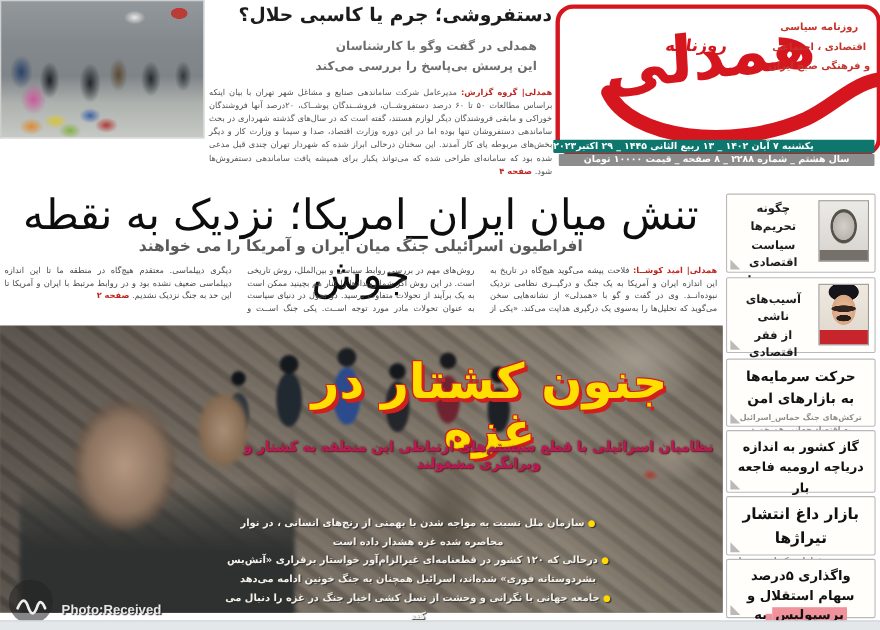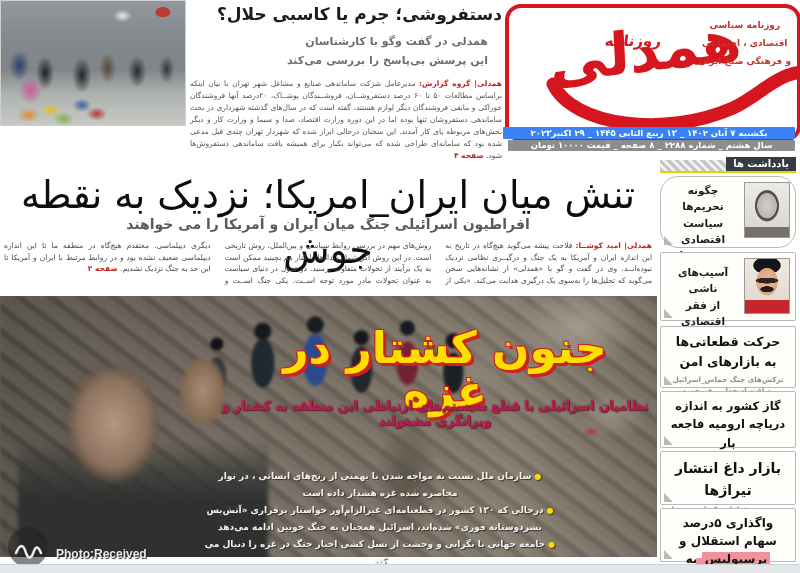--- a/index.html
+++ b/index.html
@@ -41,22 +41,22 @@
   .logo-box{left:505px;top:4px;width:288px;height:130px;border:4px solid #d6161e;
             border-radius:16px;background:#fff;overflow:visible;}
   .logo-word{position:absolute;left:40px;top:14px;font-size:58px;font-weight:bold;color:#d6161e;
              transform:rotate(-7deg) skewX(-4deg);line-height:1;}
   .logo-kicker{position:absolute;left:96px;top:24px;font-size:15px;font-weight:bold;color:#d6161e;
                transform:skewX(-8deg);}
   .logo-swoosh{position:absolute;left:6px;top:2px;pointer-events:none;}
   .tagline{position:absolute;right:6px;top:8px;font-size:9px;font-weight:bold;color:#c4342c;
            text-align:center;line-height:2.0;}
 
-  .date-bar{left:503px;top:127px;width:292px;height:12px;background:#3b82f6;color:#fff;
-            font-size:8.5px;font-weight:bold;text-align:center;line-height:12px;border-radius:1px;}
+  .date-bar{left:503px;top:127px;width:292px;height:12px;background:#0f766e;color:#fff;
+            font-size:8.5px;font-weight:bold;text-align:left;line-height:12px;border-radius:1px;}
   .issue-bar{left:508px;top:140px;width:287px;height:11px;background:#8d8d8d;color:#fff;
              font-size:8.5px;font-weight:bold;text-align:center;line-height:11px;border-radius:1px;}
 
   
   .ms-h{left:0;top:152px;width:656px;text-align:center;font-size:38px;font-weight:normal;
         color:#0d0d0d;line-height:1.45;margin-top:16px;}
   .ms-sub{left:0;top:216px;width:656px;text-align:center;font-size:14px;font-weight:bold;color:#5a5a5a;}
   .ms-body{left:4px;top:240px;width:648px;height:54px;column-count:3;column-gap:14px;
            font-size:7.5px;line-height:1.55;color:#4a4a4a;text-align:justify;overflow:hidden;}
 
@@ -205,26 +205,22 @@
       <svg width="30" height="28" viewBox="0 0 30 28">
           <path d="M3 20 q6 -14 10 0 q4 10 8 -2 q3 -8 7 2" stroke="#eeeeee" fill="none" stroke-width="2.5" stroke-linecap="round"></path>
         </svg>
     </div>
     <div class="credit-text">
       <span>Photo:Received</span><br>
       <span>JAMARAN.IR</span>
     </div>
   </div>
 
-  <div class="abs sb-header rtl">
-    <div class="sb-label">یادداشت ها</div>
-    <div class="sb-hatch"></div>
-  </div>
-
-  <div class="card rtl" style="top:176px;height:72px;border-radius:18px;">
+
+  <div class="card rtl" style="top:176px;height:72px;">
     <div class="note">
       <div class="note-main">
         <div class="note-title">
           <span>چگونه تحریم‌ها</span><br>
           <span>سیاست اقتصادی</span><br>
           <span>روسیه را دگرگون کرد</span>
         </div>
       </div>
       <div class="portrait portrait-woman"></div>
     </div>
@@ -252,21 +248,21 @@
       <div class="note-author">شهراد شاهرخی طهرانی</div>
       <div class="note-affil">
         <span>تحلیلگر مسائل اجتماعی</span>
       </div>
     </div>
     <div class="corner"></div>
   </div>
 
   <div class="card rtl teaser" style="top:326px;height:62px;">
     <div class="teaser-title">
-      <span>حرکت قطعاتی‌ها</span><br>
+      <span>حرکت سرمایه‌ها</span><br>
       <span>به بازارهای امن</span>
     </div>
     <div class="teaser-sub">
       <span>ترکش‌های جنگ حماس_اسرائیل</span><br>
       <span>به اقتصاد جهانی هم خورد</span>
     </div>
     <div class="corner"></div>
   </div>
 
   <div class="card rtl teaser" style="top:391px;height:57px;">

